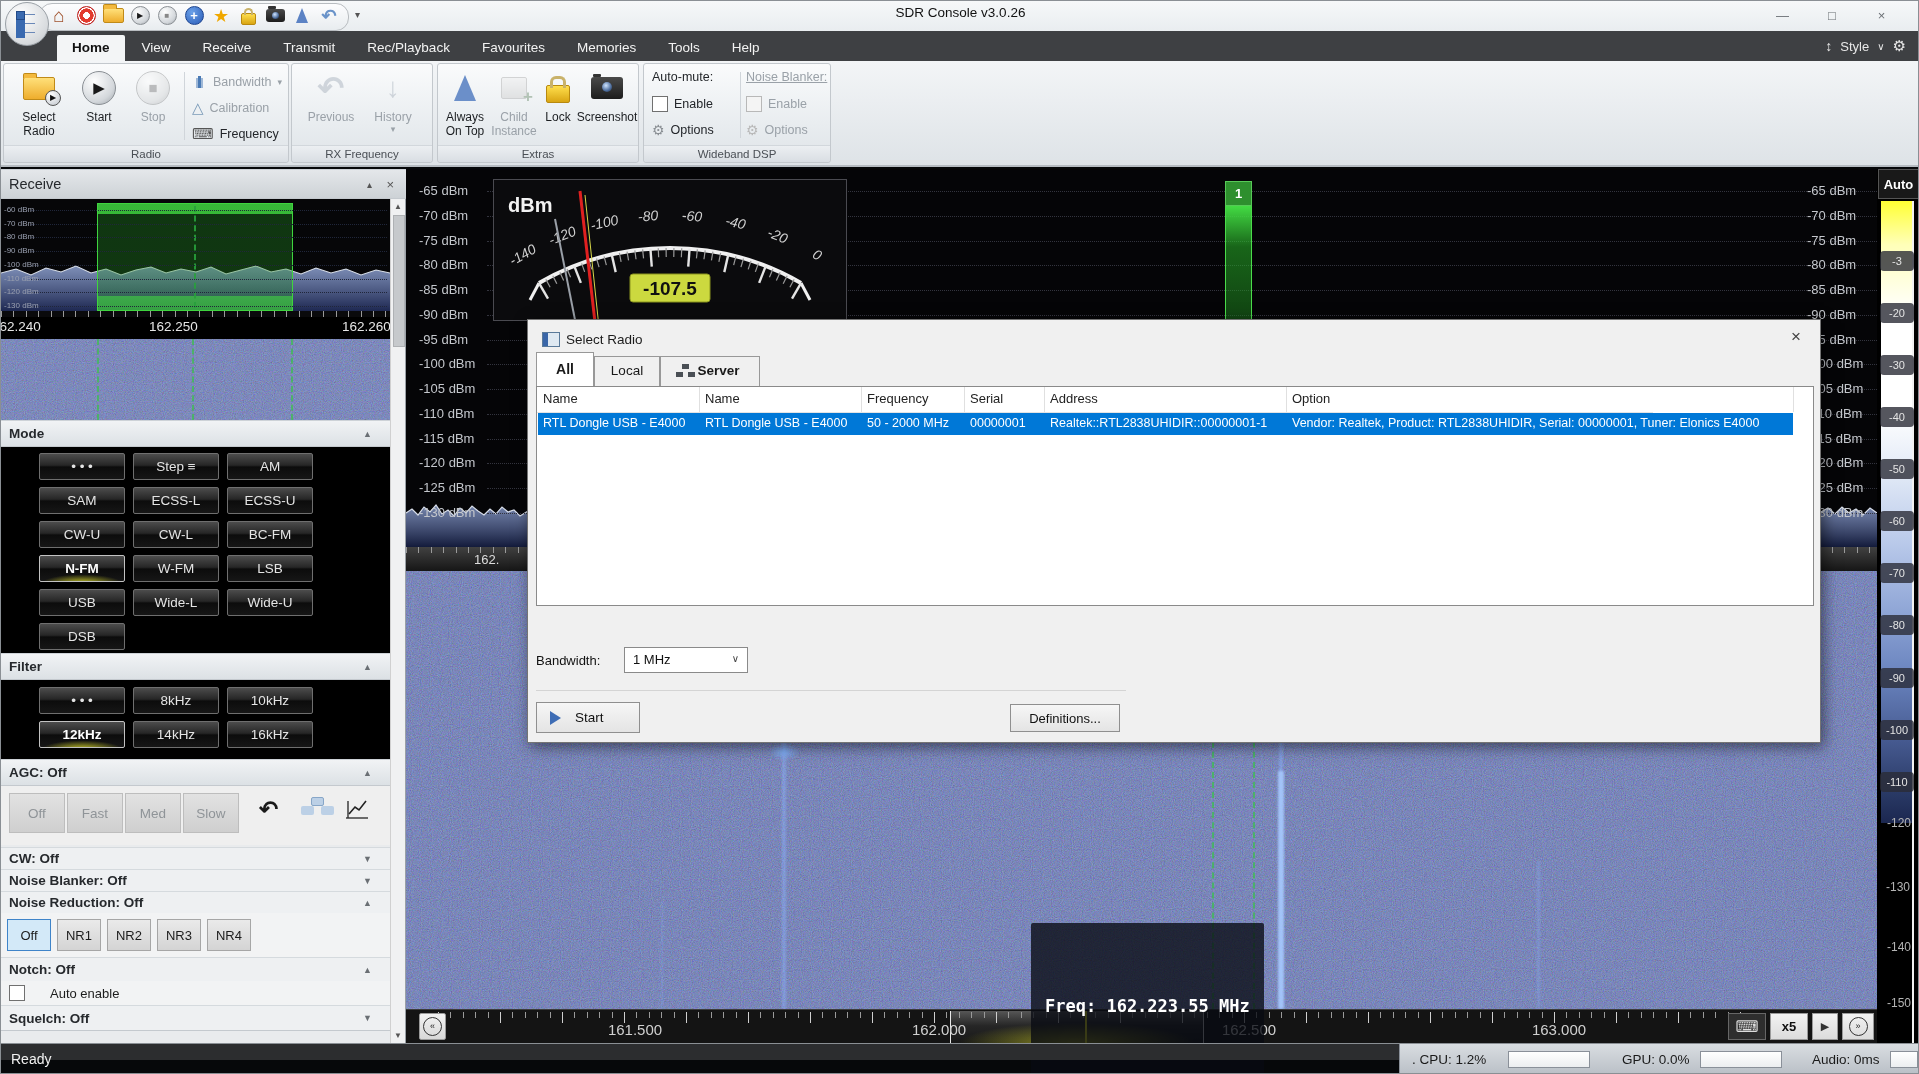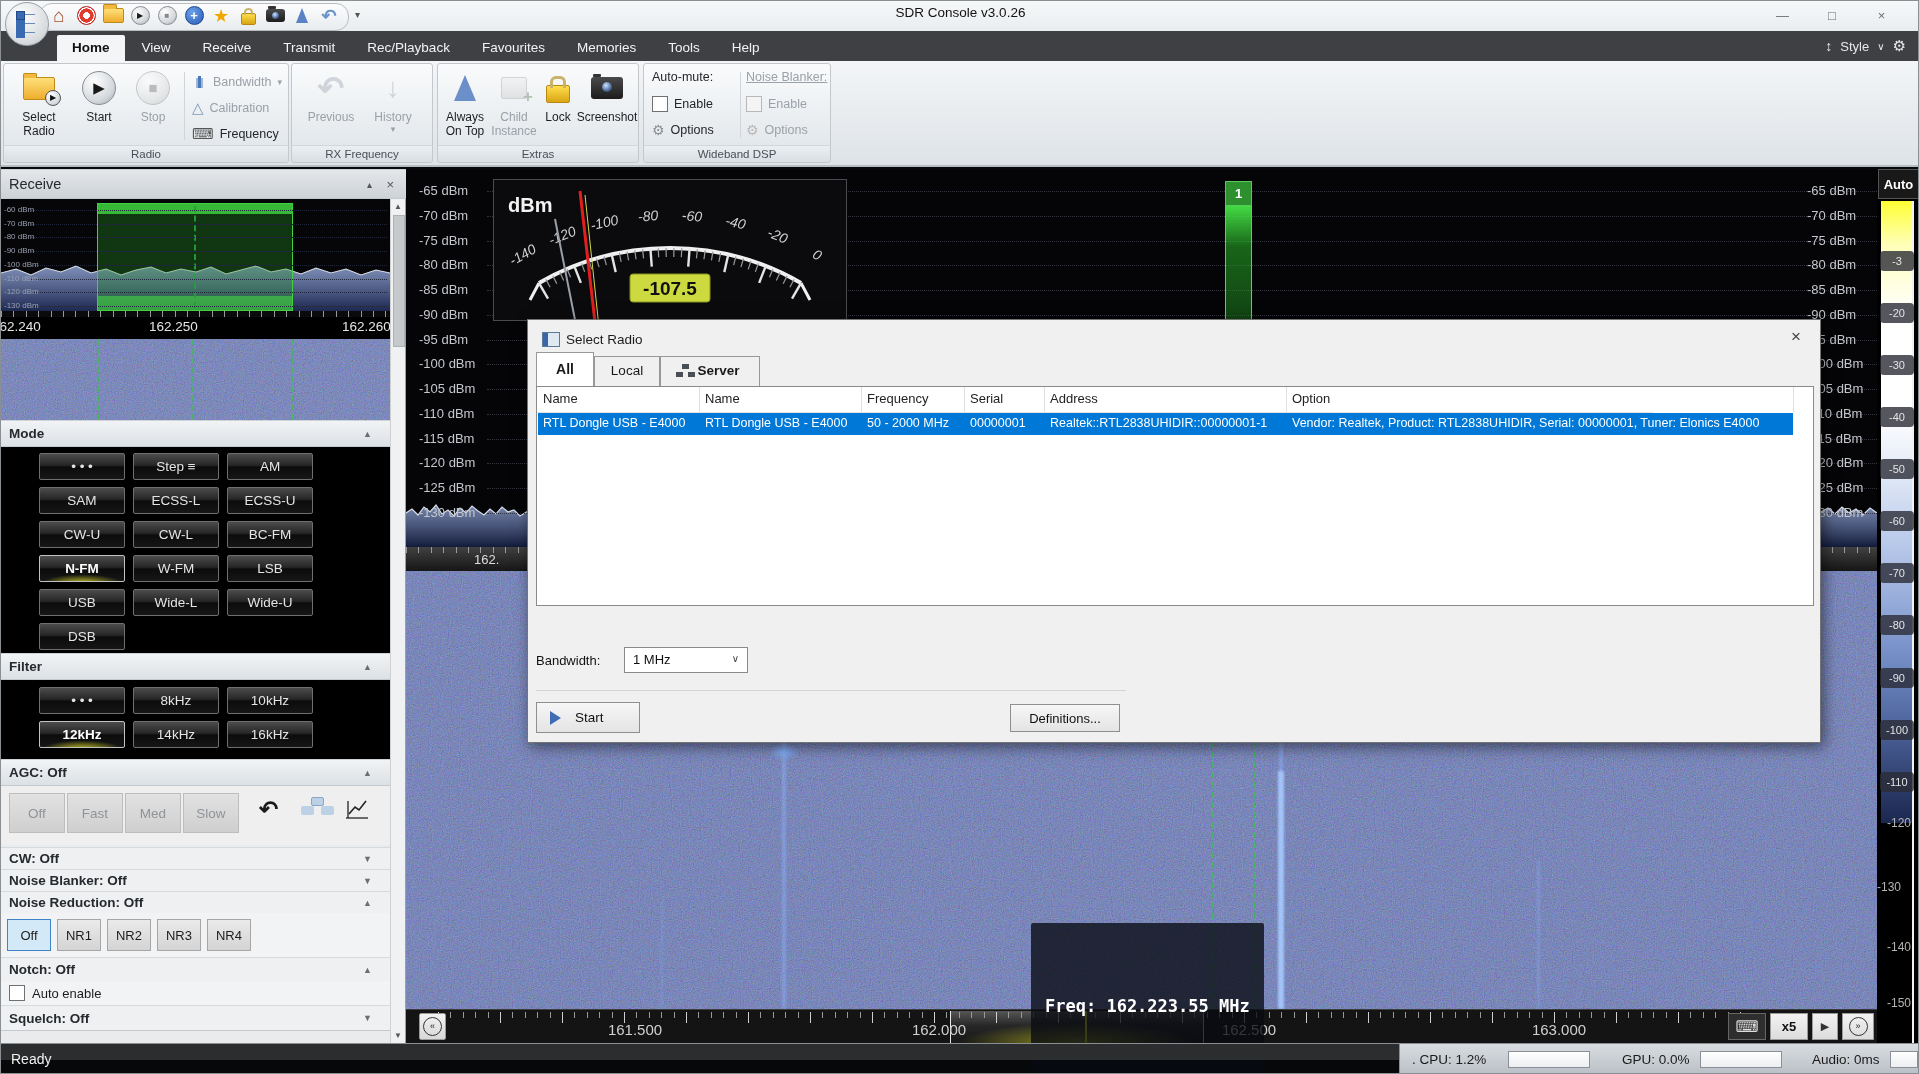--- a/index.html
+++ b/index.html
@@ -376,21 +376,21 @@
         <span class="nrbtn" style="width:44px;height:32px;">NR1</span>
         <span class="nrbtn" style="width:44px;height:32px;">NR2</span>
         <span class="nrbtn" style="width:44px;height:32px;">NR3</span>
         <span class="nrbtn" style="width:44px;height:32px;">NR4</span>
       </div>
     </div>
     <div class="phead" style="top:788px;height:24px;background:#eef0f2;border-top:1px solid #d5dade;border-bottom:none;">
         <span>Notch: Off</span>
         <span class="chv">▲</span>
       </div>
-    <div class="abs" style="left:0;top:812px;width:389px;height:24px;background:#f2f3f4;display:flex;align-items:center;gap:7px;padding-left:8px;box-sizing:border-box;">
+    <div class="abs" style="left:0;top:812px;width:389px;height:24px;background:#f2f3f4;display:flex;align-items:center;gap:25px;padding-left:8px;box-sizing:border-box;">
       <span class="ckbox"></span>
       <span style="font-size:13px;color:#1c1c1c;">Auto enable</span>
     </div>
     <div class="phead" style="top:836px;height:26px;background:#eef0f2;border-top:1px solid #d5dade;">
         <span>Squelch: Off</span>
         <span class="chv">▼</span>
       </div>
 
     <div class="abs" style="left:389px;top:30px;width:15px;height:844px;background:#f0f1f2;border-left:1px solid #d0d0d0;box-sizing:border-box;">
       <span class="abs" style="left:3px;top:3px;font-size:8px;color:#555;">▲</span>
@@ -549,21 +549,21 @@
         <div style="position:absolute;left:3px;top:290px;width:34px;height:20px;line-height:20px;text-align:center;font-size:11px;color:#e4e4e4;background:rgba(42,44,54,.8);border-radius:4px;">-50</div>
         <div style="position:absolute;left:3px;top:342px;width:34px;height:20px;line-height:20px;text-align:center;font-size:11px;color:#e4e4e4;background:rgba(42,44,54,.8);border-radius:4px;">-60</div>
         <div style="position:absolute;left:3px;top:394px;width:34px;height:20px;line-height:20px;text-align:center;font-size:11px;color:#e4e4e4;background:rgba(42,44,54,.8);border-radius:4px;">-70</div>
         <div style="position:absolute;left:3px;top:446px;width:34px;height:20px;line-height:20px;text-align:center;font-size:11px;color:#e4e4e4;background:rgba(42,44,54,.8);border-radius:4px;">-80</div>
         <div style="position:absolute;left:3px;top:499px;width:34px;height:20px;line-height:20px;text-align:center;font-size:11px;color:#e4e4e4;background:rgba(42,44,54,.8);border-radius:4px;">-90</div>
         <div style="position:absolute;left:3px;top:551px;width:34px;height:20px;line-height:20px;text-align:center;font-size:11px;color:#e4e4e4;background:rgba(42,44,54,.8);border-radius:4px;">-100</div>
         <div style="position:absolute;left:3px;top:603px;width:34px;height:20px;line-height:20px;text-align:center;font-size:11px;color:#e4e4e4;background:rgba(42,44,54,.8);border-radius:4px;">-110</div>
       </div>
     <div id="gradscale">
         <div style="position:absolute;left:0px;top:647px;width:34px;text-align:right;font-size:12px;color:#b4b4b4;">-120</div>
-        <div style="position:absolute;left:0px;top:711px;width:19px;text-align:center;font-size:12px;color:#b4b4b4;">-130</div>
+        <div style="position:absolute;left:0px;top:711px;width:42px;text-align:center;font-size:12px;color:#b4b4b4;">-130</div>
         <div style="position:absolute;left:0px;top:771px;width:34px;text-align:right;font-size:12px;color:#b4b4b4;">-140</div>
         <div style="position:absolute;left:0px;top:827px;width:34px;text-align:right;font-size:12px;color:#b4b4b4;">-150</div>
       </div>
   </div>
 
   <div id="dialog" class="abs">
     <div class="abs" style="left:14px;top:12px;"><span class="dlgico"></span></div>
     <div class="abs" style="left:38px;top:12px;font-size:13.5px;color:#1c1c1c;">Select Radio</div>
     <div class="abs" style="left:1254px;top:5px;width:28px;height:24px;text-align:center;line-height:24px;font-size:17px;color:#444;">×</div>
 

